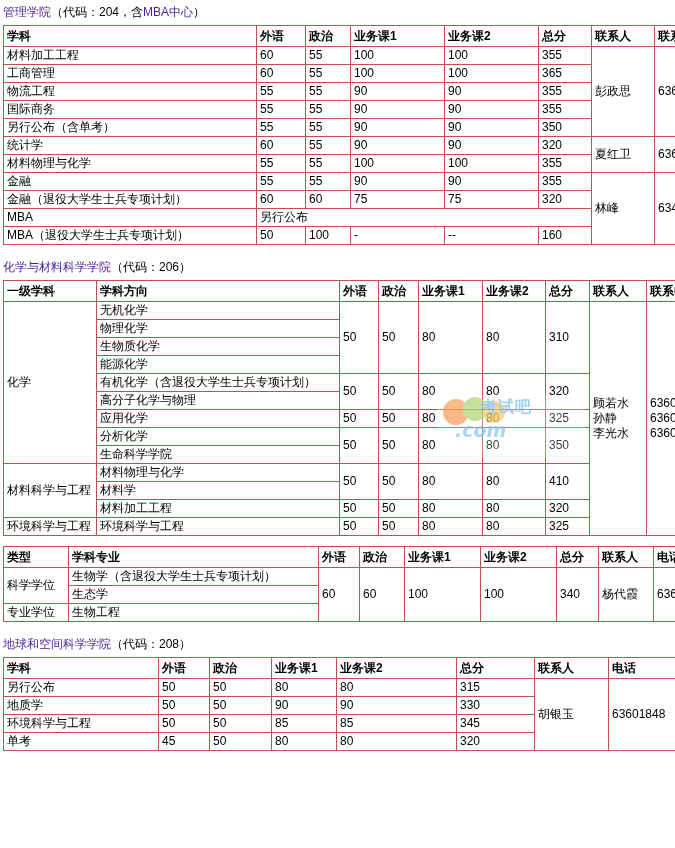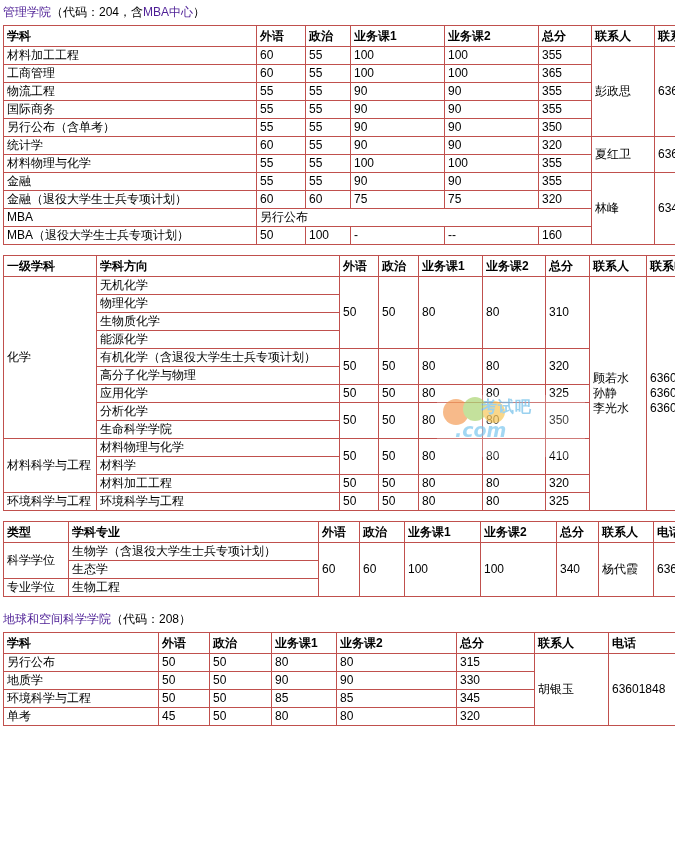--- a/index.html
+++ b/index.html
@@ -229,20 +229,21 @@
         <td>--</td>
         <td>160</td>
       </tr>
     </tbody>
       </table>
   </div>
 
   <div class="gap-md"></div>
 
   <div class="section">
+    <div class="sec-title"><a class="lnk">化学与材料科学学院</a><span>（代码：206）</span></div>
 
     <table class="grid t2">
       <colgroup>
         <col style="width:93px">
           <col style="width:243px">
           <col style="width:39px">
         <col style="width:40px">
           <col style="width:64px">
           <col style="width:63px">
         <col style="width:44px">

